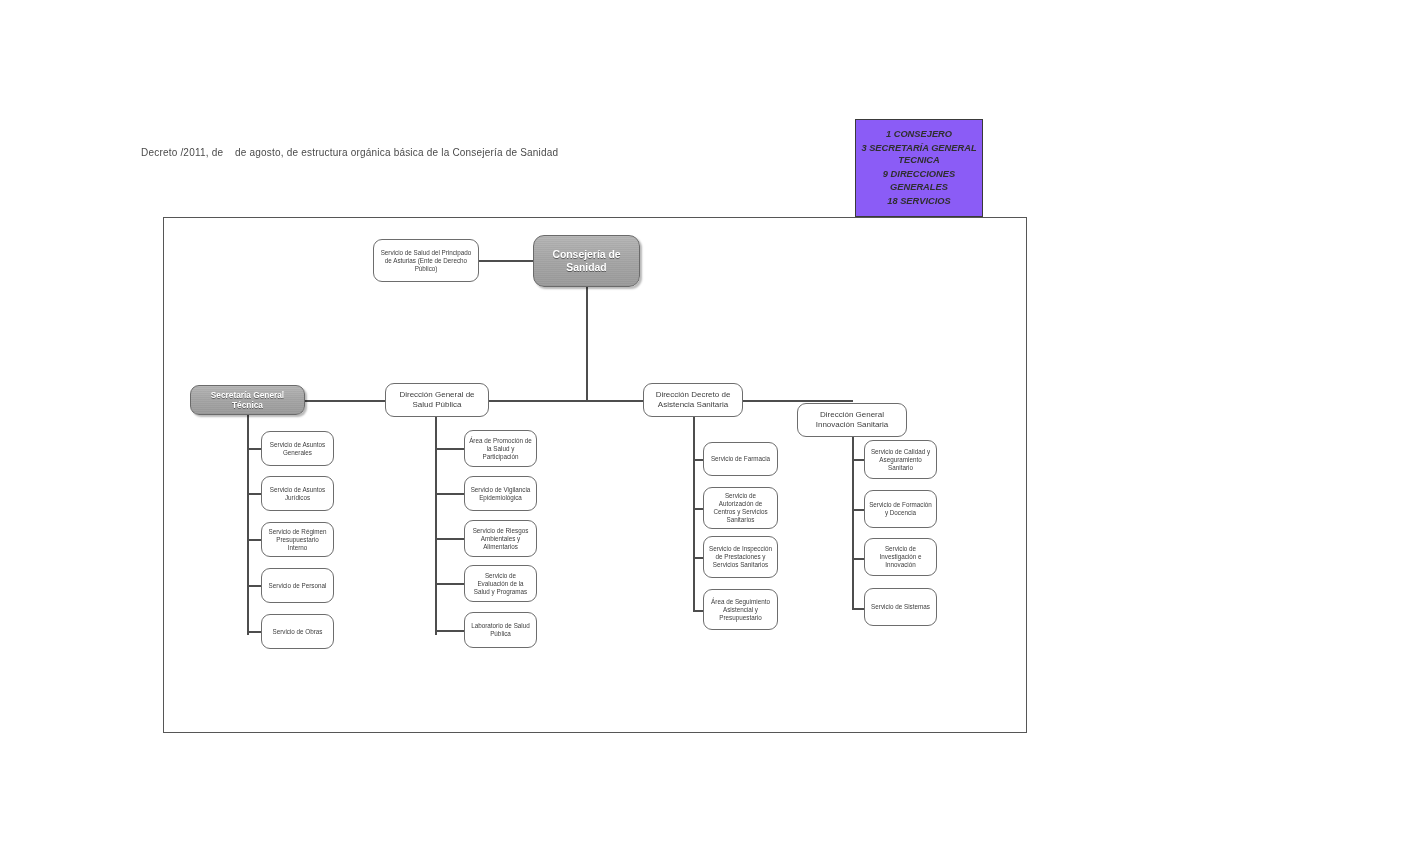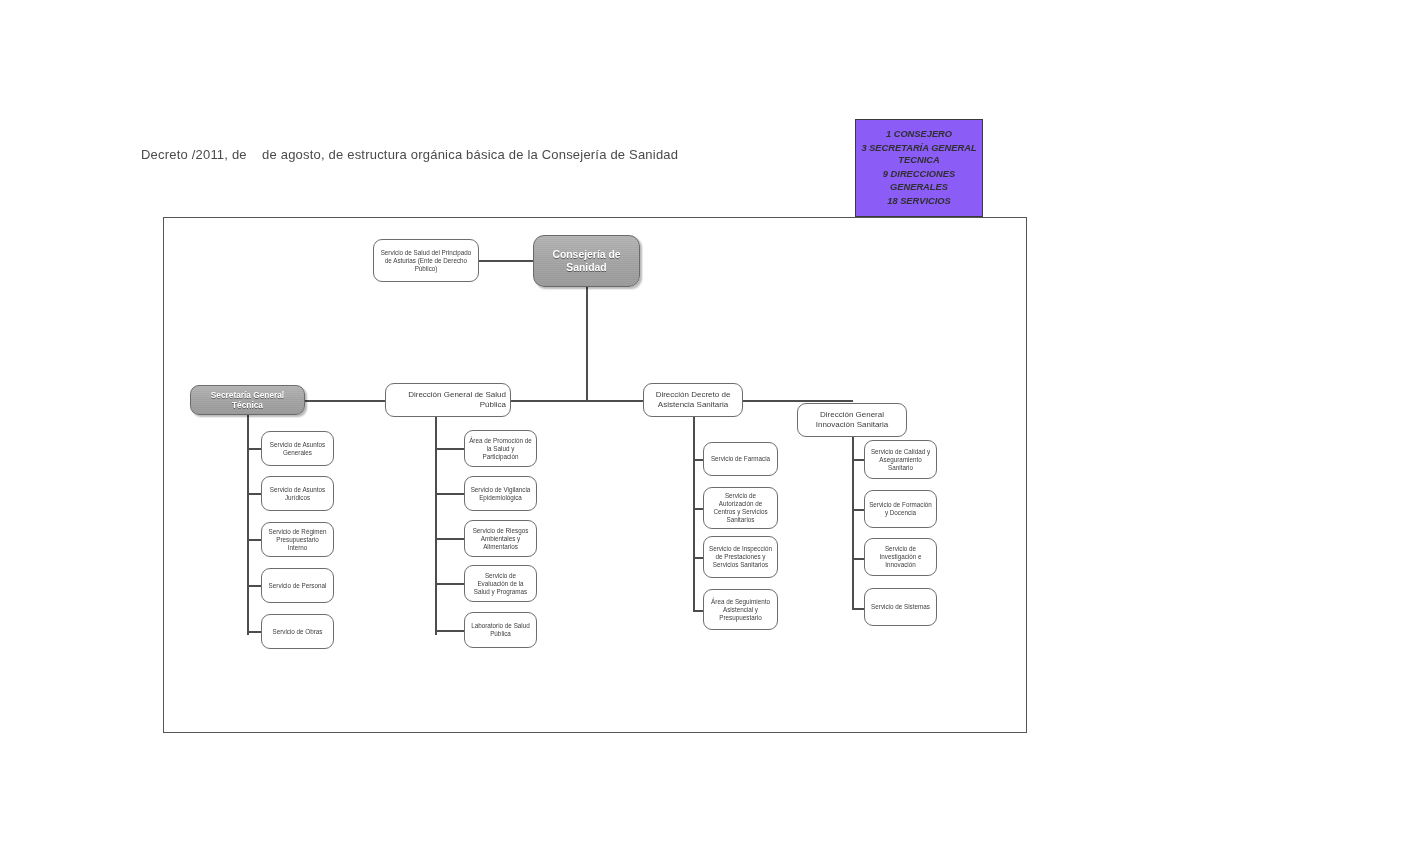--- a/index.html
+++ b/index.html
@@ -14,21 +14,21 @@
     font-family: "Liberation Sans", sans-serif;
     color: #2b2b2b;
     overflow: hidden;
   }
 
   
   .doc-title {
     position: absolute;
     left: 141px;
     top: 147px;
-    font-size: 13px;
+    font-size: 10px;
     color: #4a4a4a;
     letter-spacing: 0.2px;
     white-space: pre;
   }
 
   
   .legend {
     position: absolute;
     left: 855px;
     top: 119px;
@@ -163,21 +163,21 @@
 </div>
 
 <div class="node root shaded" style="left:533px; top:235px; width:107px; height:52px;">
   <span>Consejería de Sanidad</span>
 </div>
 
 <div class="node level2 shaded" style="left:190px; top:385px; width:115px; height:30px;">
   <span>Secretaría General Técnica</span>
 </div>
 
-<div class="node level2" style="left:385px; top:383px; width:126px; height:34px;text-align:right;">
+<div class="node level2" style="left:385px; top:383px; width:104px; height:34px;">
   <span>Dirección General de Salud Pública</span>
 </div>
 
 <div class="node level2" style="left:643px; top:383px; width:100px; height:34px;">
   <span>Dirección Decreto de Asistencia Sanitaria</span>
 </div>
 
 <div class="node level2" style="left:797px; top:383px; width:110px; height:34px;margin-top:20px;">
   <span>Dirección General Innovación Sanitaria</span>
 </div>

